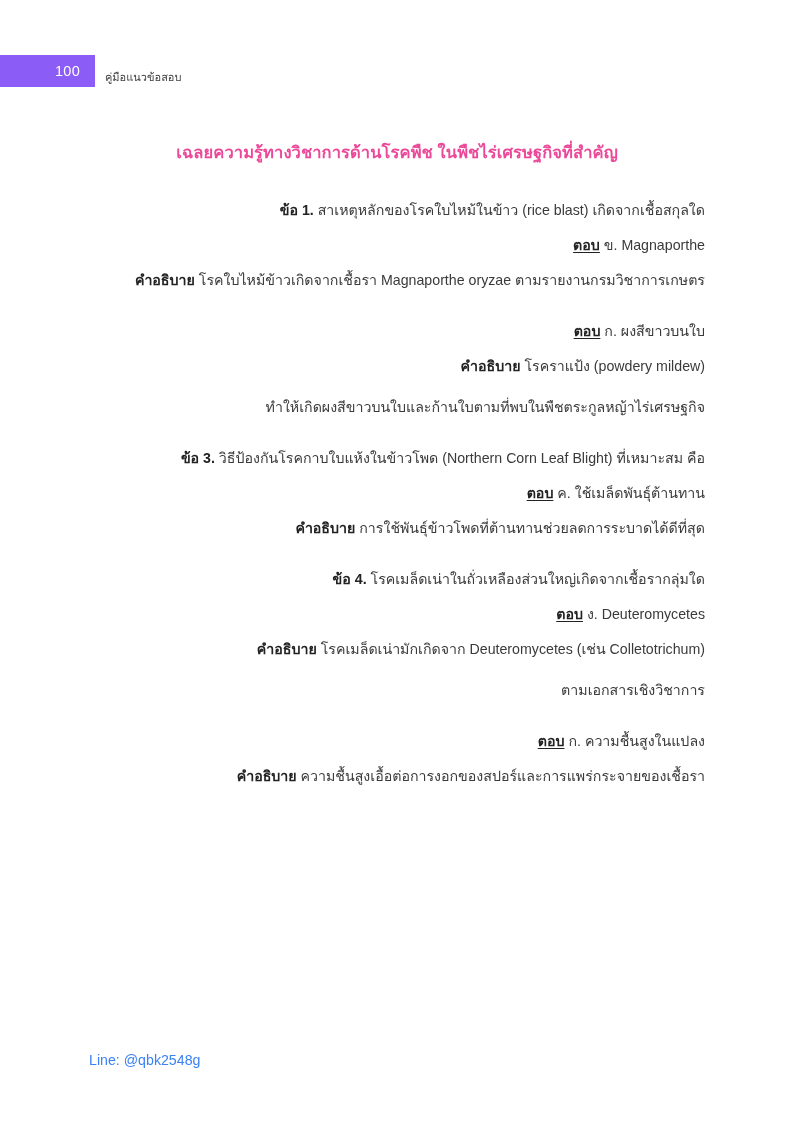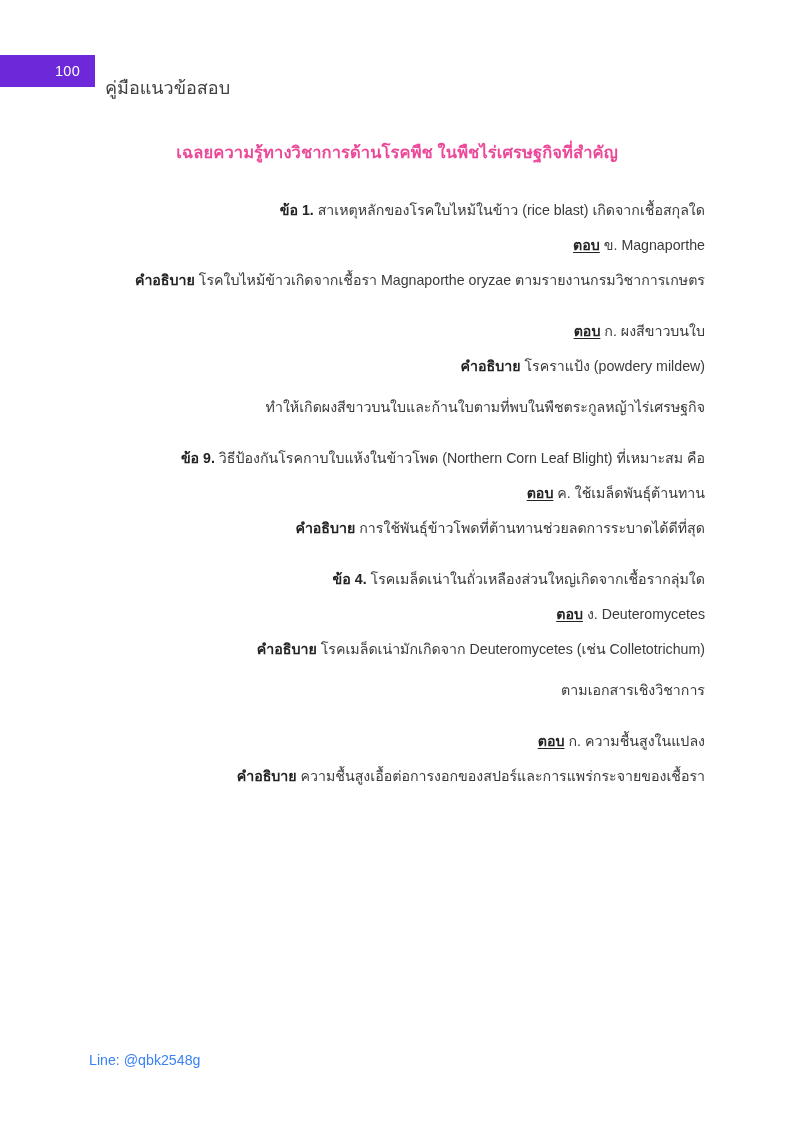--- a/index.html
+++ b/index.html
@@ -24,42 +24,42 @@
     left: 0;
     width: 794px;
     height: 32px;
   }
   .page-number-box {
     position: absolute;
     left: 0;
     top: 0;
     width: 95px;
     height: 32px;
-    background: #6d28d9;
+    background: #8b5cf6;
     display: flex;
     align-items: center;
     justify-content: flex-end;
     box-sizing: border-box;
     padding-right: 15px;
     padding-left: 37px;
   }
   .page-number {
     color: #ffffff;
     font-size: 14.5px;
     line-height: 1;
     letter-spacing: 0.3px;
   }
   .header-title {
     position: absolute;
     left: 105px;
-    top: 16px;
+    top: 6px;
     height: 32px;
     display: flex;
     align-items: center;
-    font-size: 18px;
+    font-size: 11px;
     color: #3f3f3f;
   }
 
   
   .doc-body {
     position: absolute;
     left: 89px;
     top: 140px;
     width: 616px;
   }
@@ -152,21 +152,21 @@
     </p>
     <p class="e-line">
       <span class="lbl-bold">คำอธิบาย</span>
       <span>โรคราแป้ง (powdery mildew)</span>
     </p>
     <p class="e-cont">ทำให้เกิดผงสีขาวบนใบและก้านใบตามที่พบในพืชตระกูลหญ้าไร่เศรษฐกิจ</p>
   </div>
 
   <div class="qa-block">
     <p class="q-line">
-      <span class="lbl-bold">ข้อ 9.</span>
+      <span class="lbl-bold">ข้อ 3.</span>
       <span>วิธีป้องกันโรคกาบใบแห้งในข้าวโพด (Northern Corn Leaf Blight) ที่เหมาะสม คือ</span>
     </p>
     <p class="a-line">
       <span class="lbl-underline">ตอบ</span>
       <span>ค. ใช้เมล็ดพันธุ์ต้านทาน</span>
     </p>
     <p class="e-line">
       <span class="lbl-bold">คำอธิบาย</span>
       <span>การใช้พันธุ์ข้าวโพดที่ต้านทานช่วยลดการระบาดได้ดีที่สุด</span>
     </p>

